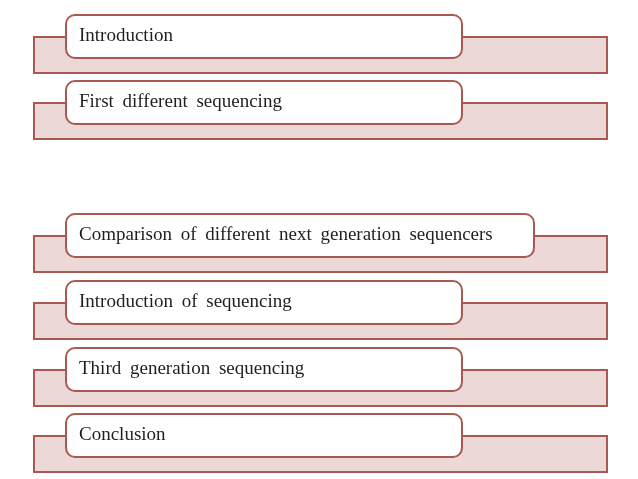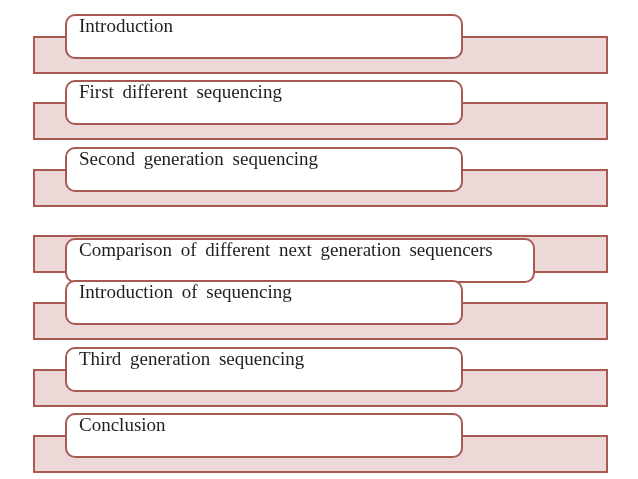--- a/index.html
+++ b/index.html
@@ -35,26 +35,26 @@
     position: absolute;
     left: 65px;
     top: 0;
     width: 398px;
     height: 45px;
     background: #ffffff;
     border: 2px solid #a85a52;
     border-radius: 10px;
     box-sizing: border-box;
     display: flex;
+    align-items: center;
     padding: 0 6px 5px 12px;
     z-index: 2;
   }
   .row.wide .box {
     width: 470px;
-    margin-top: 25px;
   }
   .label {
     font-size: 19px;
     line-height: 1;
     color: #1f1f1f;
     word-spacing: 4px;
     white-space: nowrap;
   }
 </style>
 </head>
@@ -69,26 +69,20 @@
     </div>
   </div>
 
   <div class="row" style="top:80px">
     <div class="bar"></div>
     <div class="box">
       <span class="label">First different sequencing</span>
     </div>
   </div>
 
-  <div class="row" style="top:147px">
-    <div class="bar"></div>
-    <div class="box">
-      <span class="label">Second generation sequencing</span>
-    </div>
-  </div>
 
   <div class="row wide" style="top:213px">
     <div class="bar"></div>
     <div class="box">
       <span class="label">Comparison of different next generation sequencers</span>
     </div>
   </div>
 
   <div class="row" style="top:280px">
     <div class="bar"></div>

